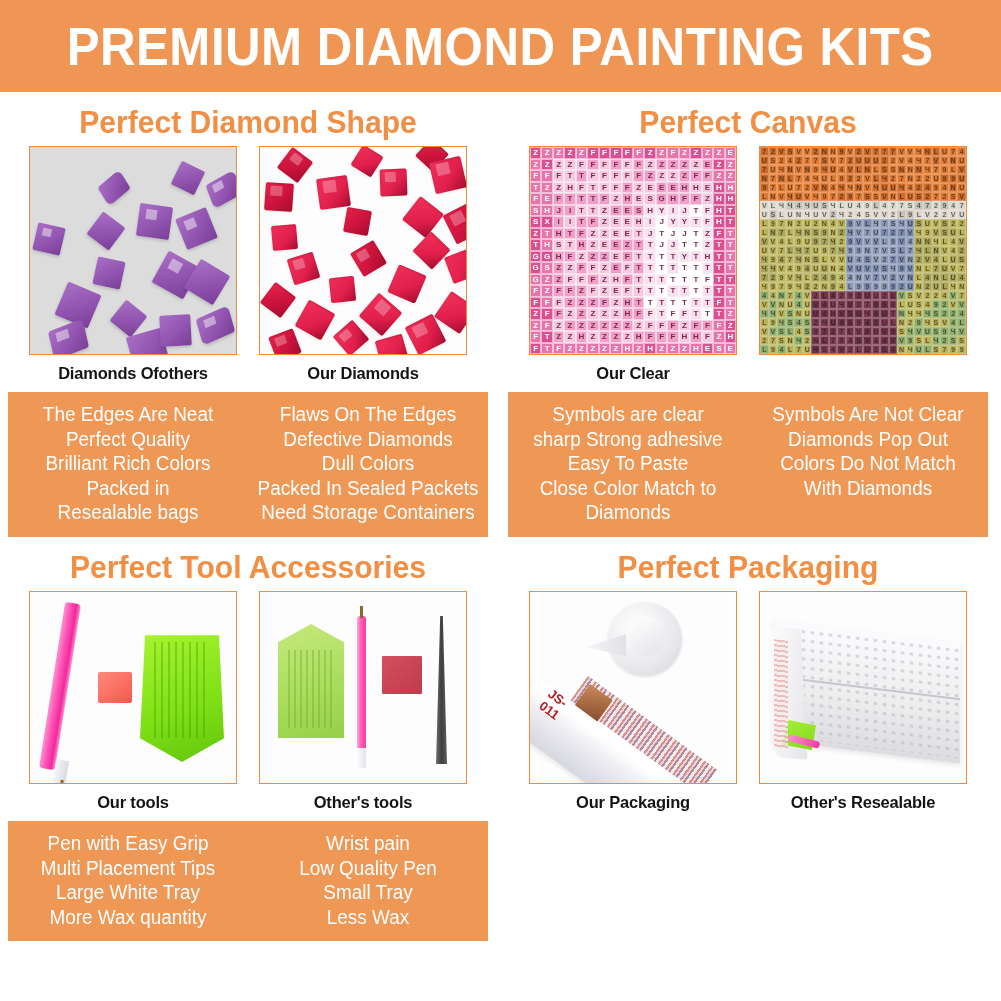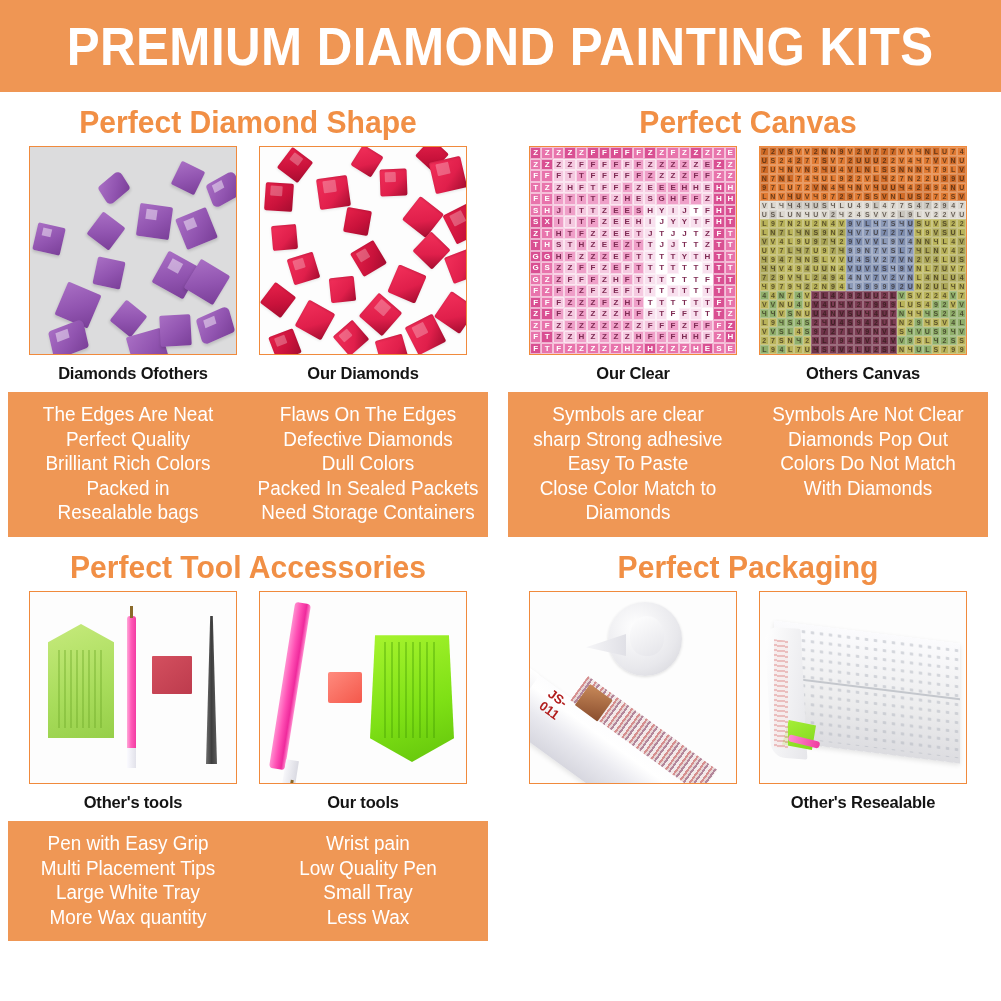--- a/index.html
+++ b/index.html
@@ -1149,21 +1149,20 @@
             <div class="sym blur" style="background: rgb(143, 174, 106);">N</div>
             <div class="sym blur" style="background: rgb(143, 174, 106);">N</div>
             <div class="sym blur" style="background: rgb(143, 174, 106);">N</div>
             <div class="sym blur" style="background: rgb(143, 174, 106);">7</div>
             <div class="sym blur" style="background: rgb(143, 174, 106);">V</div>
             <div class="sym blur" style="background: rgb(143, 174, 106);">7</div>
             <div class="sym blur" style="background: rgb(143, 174, 106);">7</div>
             <div class="sym blur" style="background: rgb(185, 179, 90);">V</div>
           </div>
       </div>
-      <div class="caption">Others Canvas</div>
     </div>
   </div>
   <div class="info-banner">
     <div class="info-col">
       <div>Symbols are clear</div>
       <div>sharp Strong adhesive</div>
       <div>Easy To Paste</div>
       <div>Close Color Match to</div>
       <div>Diamonds</div>
     </div>
@@ -1172,48 +1171,48 @@
       <div>Diamonds Pop Out</div>
       <div>Colors Do Not Match</div>
       <div>With Diamonds</div>
     </div>
   </div>
 </div>
 
 <div class="quad q-bl">
   <div class="section-title">Perfect Tool Accessories</div>
   <div class="pair">
+    <div class="cell">
+      <div class="photo-frame small">
+        <div class="bg-white"></div>
+        <div id="art-our-tools">
+            <div style="position:absolute;left:22px;top:10px;width:16px;height:168px;transform:rotate(9deg);background:linear-gradient(90deg,#ff8fd0,#ff4fb4 40%,#ef2a9c 75%,#ff8fd0);border-radius:4px;"></div>
+            <div style="position:absolute;left:24px;top:168px;width:13px;height:26px;transform:rotate(9deg);background:linear-gradient(90deg,#f7f7fa,#dadae2);border-radius:0 0 3px 3px;"></div>
+            <div style="position:absolute;left:30px;top:188px;width:3px;height:10px;transform:rotate(9deg);background:#8a6a2a;"></div>
+            <div class="wax" style="left:68px;top:80px;width:34px;height:31px;background:linear-gradient(140deg,#ff8b7e,#f4584b);border-radius:2px;"></div>
+            <div class="tray" style="left:110px;top:38px;width:84px;height:132px;background:linear-gradient(160deg,#a9f52f,#7ee015 60%,#63c40b);clip-path:polygon(6% 4%,94% 4%,100% 82%,50% 100%,0% 82%);box-shadow:0 2px 4px rgba(0,0,0,0.12);"></div>
+            <div style="left:124px;top:50px;position:absolute;width:56px;height:96px;background:repeating-linear-gradient(90deg,rgba(60,150,0,0.35) 0 2px,transparent 2px 7px);"></div>
+          </div>
+      </div>
+      <div class="caption">Our tools</div>
+    </div>
     <div class="cell">
       <div class="photo-frame small">
         <div class="bg-white"></div>
         <div id="art-other-tools">
             <div class="tray" style="left:18px;top:32px;width:66px;height:114px;background:linear-gradient(160deg,#c6ea7c,#a8dc5b 60%,#96cf49);clip-path:polygon(50% 0%,100% 16%,100% 100%,0% 100%,0% 16%);"></div>
             <div style="position:absolute;left:28px;top:58px;width:46px;height:78px;background:repeating-linear-gradient(90deg,rgba(110,170,40,0.40) 0 2px,transparent 2px 6px);"></div>
             <div style="position:absolute;left:97px;top:24px;width:9px;height:140px;background:linear-gradient(90deg,#ffa8d8,#ff5cb8 45%,#f23ba2);border-radius:3px;"></div>
             <div style="position:absolute;left:97px;top:156px;width:9px;height:20px;background:linear-gradient(90deg,#fafaff,#e2e2ea);"></div>
             <div style="position:absolute;left:100px;top:14px;width:3px;height:12px;background:#8a6a2a;"></div>
             <div class="wax" style="left:122px;top:64px;width:40px;height:38px;background:linear-gradient(140deg,#d4505f,#bd3b4d);border-radius:1px;"></div>
             <div class="tweezer" style="left:176px;top:24px;width:11px;height:148px;background:linear-gradient(90deg,#6e6e6e,#3f3f3f 50%,#5c5c5c);clip-path:polygon(38% 0%,62% 0%,100% 100%,0% 100%);"></div>
           </div>
       </div>
       <div class="caption">Other's tools</div>
-    </div>
-    <div class="cell">
-      <div class="photo-frame small">
-        <div class="bg-white"></div>
-        <div id="art-our-tools">
-            <div style="position:absolute;left:22px;top:10px;width:16px;height:168px;transform:rotate(9deg);background:linear-gradient(90deg,#ff8fd0,#ff4fb4 40%,#ef2a9c 75%,#ff8fd0);border-radius:4px;"></div>
-            <div style="position:absolute;left:24px;top:168px;width:13px;height:26px;transform:rotate(9deg);background:linear-gradient(90deg,#f7f7fa,#dadae2);border-radius:0 0 3px 3px;"></div>
-            <div style="position:absolute;left:30px;top:188px;width:3px;height:10px;transform:rotate(9deg);background:#8a6a2a;"></div>
-            <div class="wax" style="left:68px;top:80px;width:34px;height:31px;background:linear-gradient(140deg,#ff8b7e,#f4584b);border-radius:2px;"></div>
-            <div class="tray" style="left:110px;top:38px;width:84px;height:132px;background:linear-gradient(160deg,#a9f52f,#7ee015 60%,#63c40b);clip-path:polygon(6% 4%,94% 4%,100% 82%,50% 100%,0% 82%);box-shadow:0 2px 4px rgba(0,0,0,0.12);"></div>
-            <div style="left:124px;top:50px;position:absolute;width:56px;height:96px;background:repeating-linear-gradient(90deg,rgba(60,150,0,0.35) 0 2px,transparent 2px 7px);"></div>
-          </div>
-      </div>
-      <div class="caption">Our tools</div>
     </div>
   </div>
   <div class="info-banner">
     <div class="info-col">
       <div>Pen with Easy Grip</div>
       <div>Multi Placement Tips</div>
       <div>Large White Tray</div>
       <div>More Wax quantity</div>
     </div>
     <div class="info-col">
@@ -1235,20 +1234,21 @@
             <div style="position:absolute;left:78px;top:10px;width:74px;height:74px;border-radius:50%;background:radial-gradient(circle at 38% 34%,#ffffff,#e8e8ec 62%,#d2d2d8);box-shadow:0 1px 3px rgba(0,0,0,0.12);"></div>
             <div style="position:absolute;left:100px;top:24px;width:34px;height:40px;border-radius:50% 50% 44% 44%;background:linear-gradient(150deg,#ffffff,#e4e4e9);"></div>
             <div style="position:absolute;left:56px;top:42px;width:40px;height:22px;background:linear-gradient(90deg,#f6f6f8,#e0e0e6);clip-path:polygon(0% 60%,100% 0%,100% 100%);"></div>
             <div class="tube" style="left:-6px;top:72px;width:236px;height:60px;transform:rotate(36deg);transform-origin:0 0;background:linear-gradient(180deg,#fdfdfe 0%,#ffffff 22%,#e9e9ef 58%,#d7d7df 100%);border-radius:8px;box-shadow:0 2px 5px rgba(0,0,0,0.10);"></div>
             <div style="position:absolute;left:-8px;top:70px;width:22px;height:56px;transform:rotate(36deg);transform-origin:0 0;background:linear-gradient(180deg,#ffffff,#dcdce2);border-radius:8px 2px 2px 8px;"></div>
             <div style="position:absolute;left:58px;top:84px;width:160px;height:30px;transform:rotate(36deg);transform-origin:0 0;background:repeating-linear-gradient(90deg,#c96a6a 0 2px,#e0c9c9 2px 4px,#9a5f7a 4px 6px,#efe3e3 6px 9px);opacity:0.75;"></div>
             <div style="position:absolute;left:24px;top:94px;width:40px;height:30px;transform:rotate(36deg);transform-origin:0 0;color:#b11c1c;font-size:13px;font-weight:bold;font-family:'Liberation Sans',sans-serif;">JS-011</div>
             <div style="position:absolute;left:60px;top:92px;width:28px;height:26px;transform:rotate(36deg);transform-origin:0 0;background:linear-gradient(150deg,#c98a5a,#8a4e2e);border-radius:1px;"></div>
           </div>
       </div>
+      <div class="caption">Our Packaging</div>
     </div>
     <div class="cell">
       <div class="photo-frame small">
         <div class="bg-white"></div>
         <div id="art-mailer">
             <div class="mailer" style="left:14px;top:40px;width:186px;height:120px;transform:skewY(7deg);background:linear-gradient(180deg,#fbfbfd,#ececed 60%,#dcdce0);box-shadow:0 2px 5px rgba(0,0,0,0.10);"></div>
             <div style="position:absolute;left:30px;top:44px;width:170px;height:112px;transform:skewY(7deg);background-image:radial-gradient(circle,rgba(170,175,185,0.45) 1.6px,transparent 2px);background-size:9px 9px;"></div>
             <div style="position:absolute;left:34px;top:96px;width:166px;height:2px;transform:skewY(7deg);background:rgba(160,165,175,0.55);"></div>
             <div style="position:absolute;left:8px;top:36px;width:36px;height:130px;transform:skewY(7deg) rotate(-3deg);background:linear-gradient(100deg,#ffffff,#e6e6ea);border-radius:14px 2px 2px 14px;"></div>
             <div style="position:absolute;left:22px;top:128px;width:34px;height:30px;background:linear-gradient(150deg,#a8ef3a,#7fd81a);clip-path:polygon(20% 0%,100% 18%,88% 100%,0% 82%);"></div>

